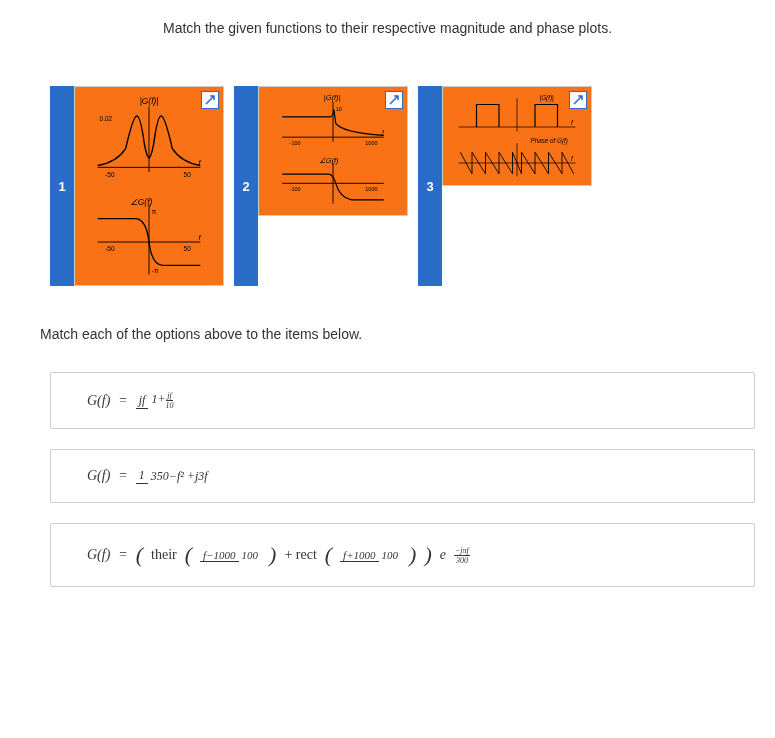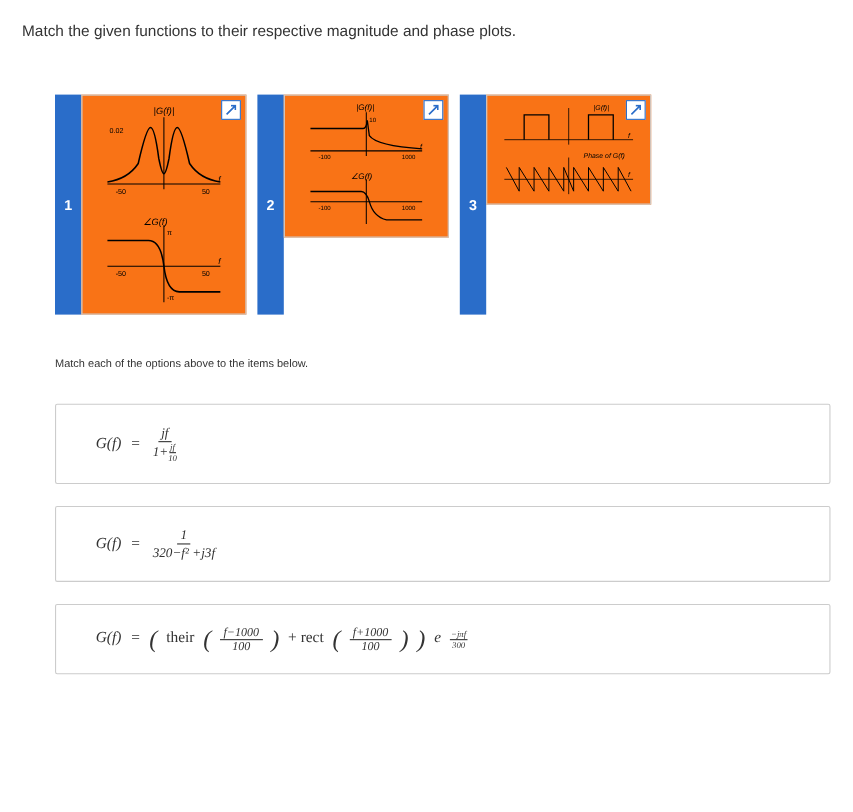--- a/index.html
+++ b/index.html
@@ -7,20 +7,21 @@
       font-family: Arial, sans-serif;
       background: #fff;
       padding: 20px;
       width: 775px;
       color: #333;
     }
     .question-title {
       font-size: 14px;
       color: #333;
       margin-bottom: 50px;
+      text-align: center;
     }
     .options-container {
       display: flex;
       gap: 10px;
       margin-bottom: 40px;
       padding-left: 30px;
     }
     .option-group {
       display: flex;
       align-items: stretch;
@@ -56,41 +57,41 @@
       justify-content: center;
       cursor: pointer;
       background: #fff;
     }
     .expand-icon svg {
       width: 10px;
       height: 10px;
     }
     .plot-svg { width: 100%; height: 100%; }
     .instruction {
-      font-size: 10px;
+      font-size: 14px;
       color: #333;
-      margin: 30px 0 30px 30px;
+      margin: 30px 0 30px 20px;
     }
     .answer-row {
       margin: 0 0 20px 30px;
       border: 1px solid #ccc;
       padding: 18px 36px;
       border-radius: 2px;
       font-size: 14px;
       font-family: 'Times New Roman', serif;
       font-style: italic;
     }
     .formula {
       display: inline-flex;
       align-items: center;
       gap: 8px;
     }
     .frac {
       display: inline-flex;
-      flex-direction: column;
+      flex-direction: row;
       align-items: center;
       vertical-align: middle;
       font-size: 12px;
     }
     .frac .num { border-bottom: 1px solid #333; padding: 0 3px; }
     .frac .den { padding: 0 3px; }
     .frac-small { font-size: 11px; }
     .subfrac {
       display: inline-flex;
       flex-direction: column;
@@ -211,21 +212,21 @@
     </span>
   </span>
 </div>
 
 <div class="answer-row">
   <span class="formula">
     <span>G(f)</span>
     <span>=</span>
     <span class="frac">
       <span class="num">1</span>
-      <span class="den">320−f² +j3f</span>
+      <span class="den">350−f² +j3f</span>
     </span>
   </span>
 </div>
 
 <div class="answer-row">
   <span class="formula">
     <span>G(f)</span>
     <span>=</span>
     <span class="big-paren">(</span>
     <span style="font-style:normal">their</span>

